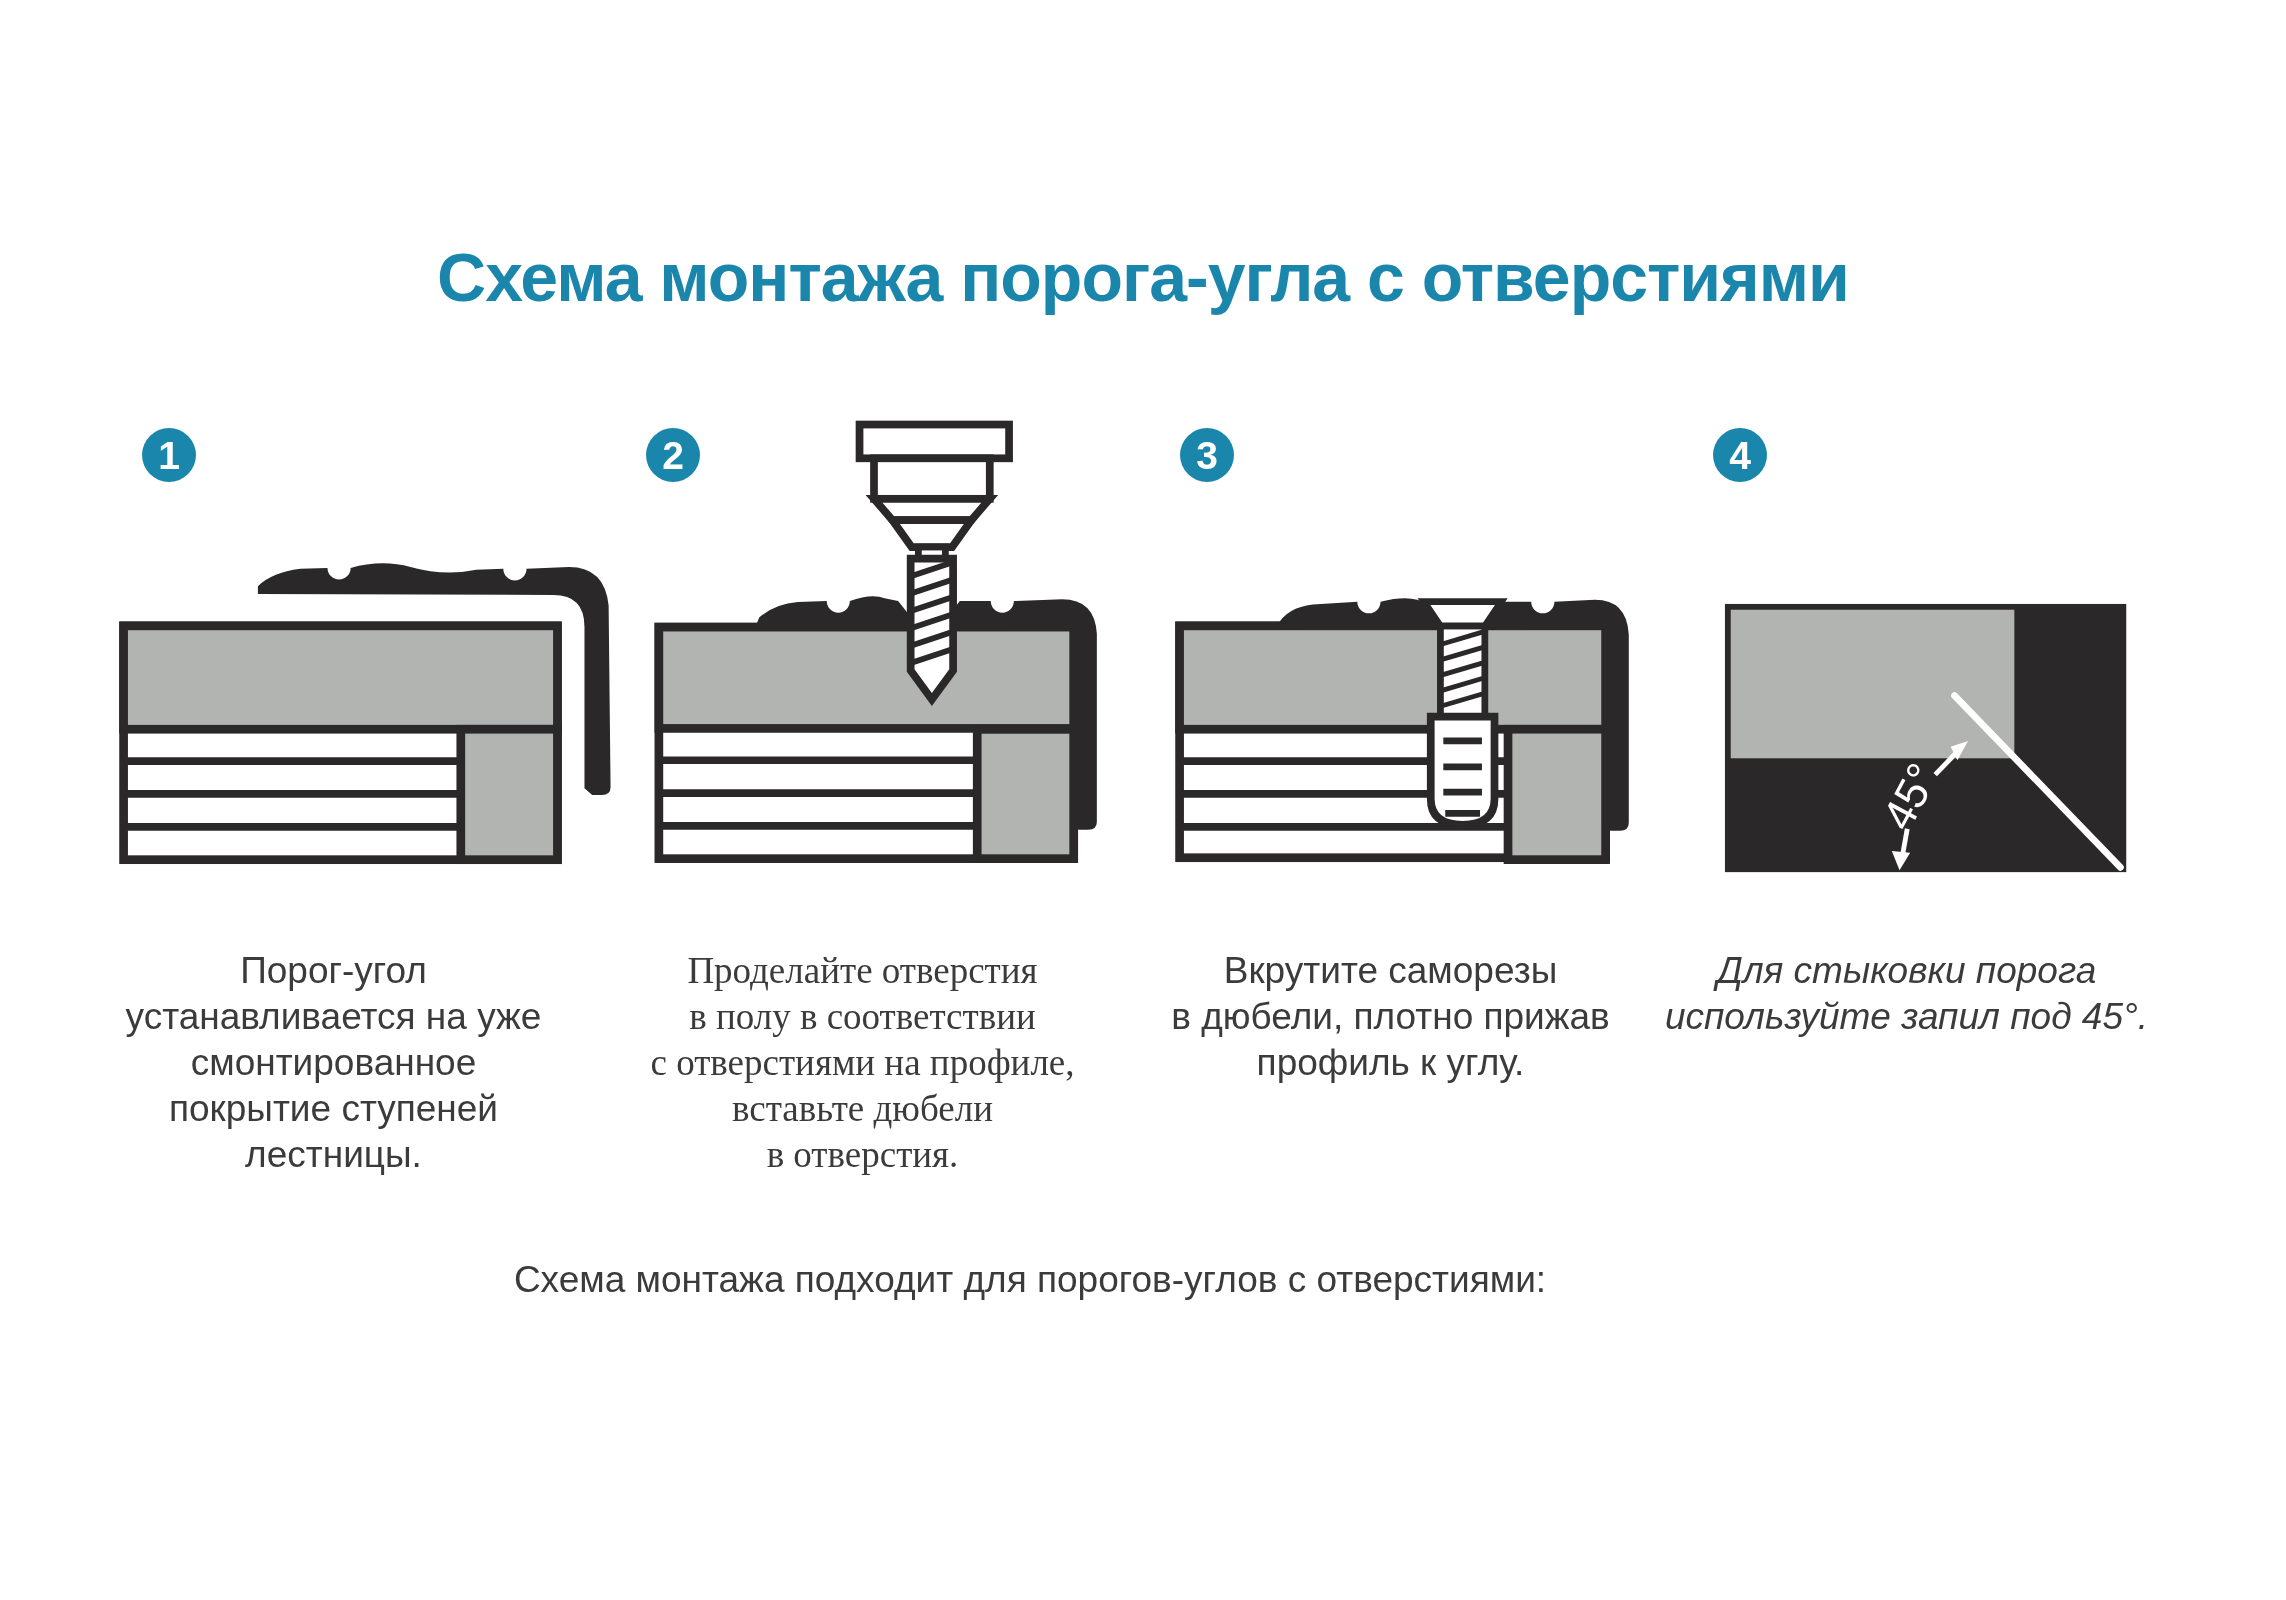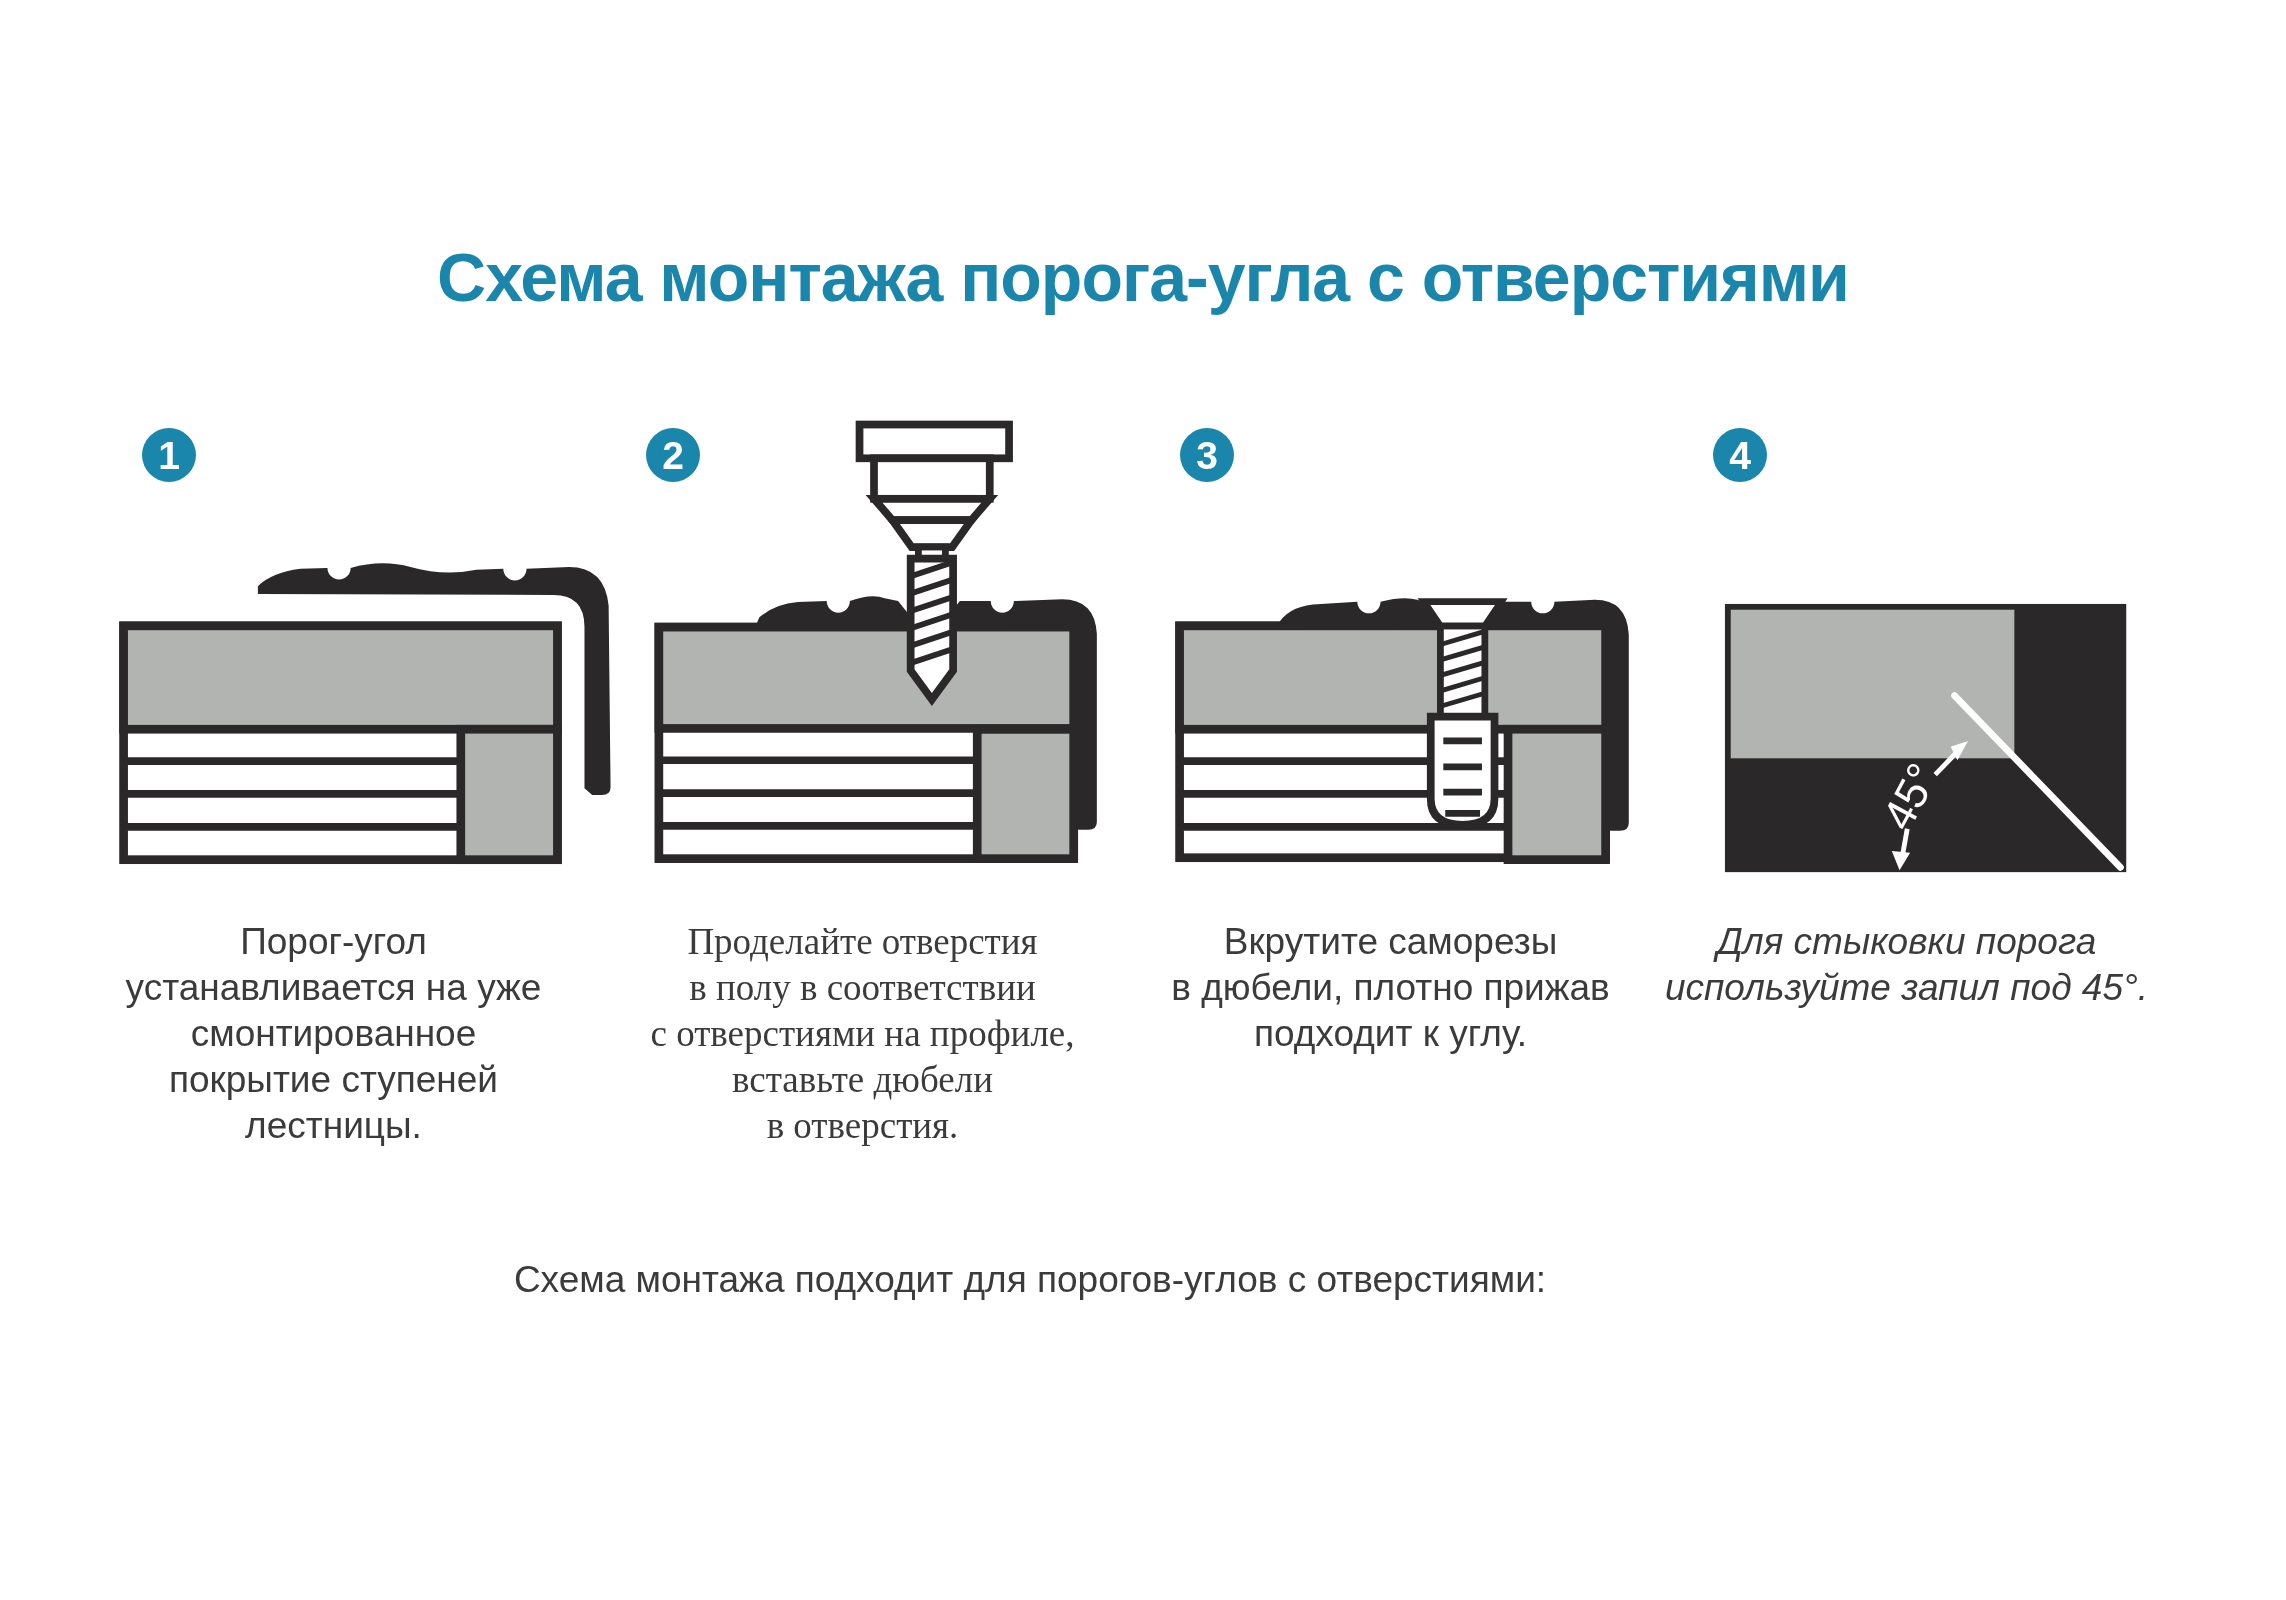--- a/index.html
+++ b/index.html
@@ -7,21 +7,21 @@
   }
   *{margin:0;padding:0;box-sizing:border-box;}
   body{background:#fff;font-family:"Liberation Sans",sans-serif;}
   .page{position:relative;width:2286px;height:1601px;background:#fff;overflow:hidden;}
   .title{position:absolute;top:238px;left:0;width:2286px;text-align:center;
          font-size:68px;font-weight:bold;color:var(--accent);letter-spacing:-1px;}
   .badge{position:absolute;width:54px;height:54px;border-radius:50%;background:var(--accent);
          display:flex;align-items:center;justify-content:center;}
   .badge span{color:#fff;font-size:39px;font-weight:bold;line-height:1;}
   .fig{position:absolute;}
-  .caption{position:absolute;top:919px;width:541px;text-align:center;font-size:37px;
+  .caption{position:absolute;top:948px;width:541px;text-align:center;font-size:37px;
            line-height:46px;color:var(--text);white-space:pre-line;}
   .footer{position:absolute;top:1255px;left:354px;width:1352px;text-align:center;
           font-size:37px;line-height:50px;color:var(--text);}
   .f-white{fill:#fff}.f-gray{fill:var(--gray)}.f-dark{fill:var(--dark)}
   .s-dark{stroke:var(--dark)}.s-white{stroke:#fff}.f-none{fill:none}
   .angle-text{fill:#fff;font-size:46px;font-family:"Liberation Sans",sans-serif;}
 </style>
 </head>
 <body>
 
@@ -128,21 +128,21 @@
 смонтированное
 покрытие ступеней
 лестницы.</div>
   <div class="caption" style="left:592px;font-family:Liberation Serif, serif;">Проделайте отверстия
 в полу в соответствии
 с отверстиями на профиле,
 вставьте дюбели
 в отверстия.</div>
   <div class="caption" style="left:1120px;">Вкрутите саморезы
 в дюбели, плотно прижав
-подходит к углу.</div>
+профиль к углу.</div>
   <div class="caption" style="left:1636px;font-style:italic;">Для стыковки порога
 используйте запил под 45°.</div>
 
   <div class="footer">
     <div>Схема монтажа подходит для порогов-углов с отверстиями:</div>
   </div>
 
 </div>
 
 

